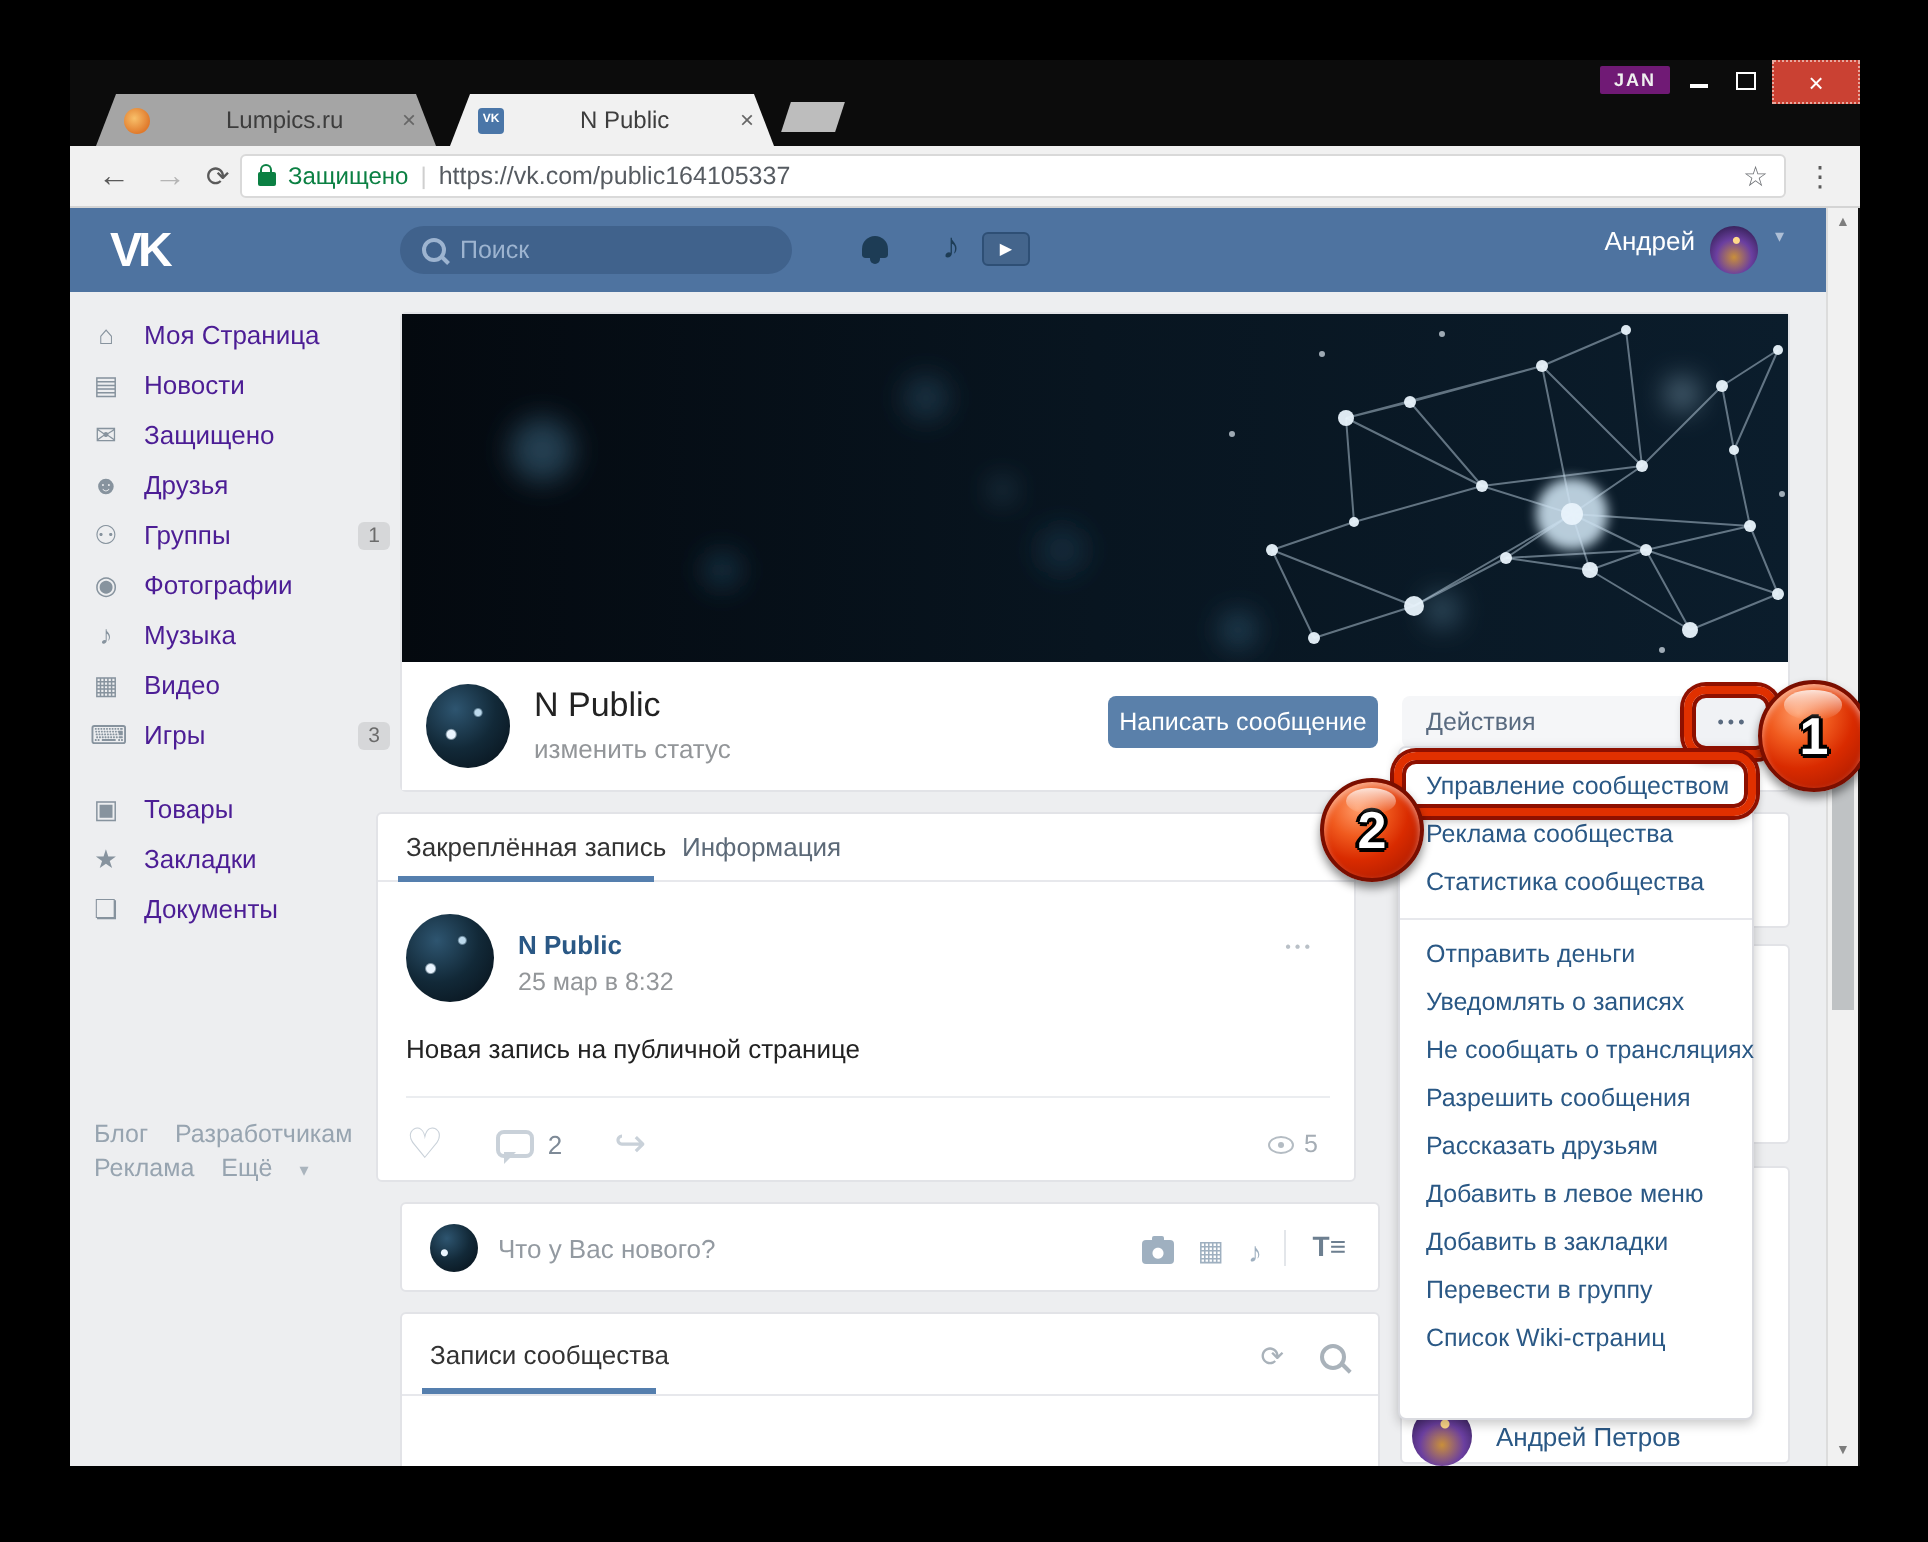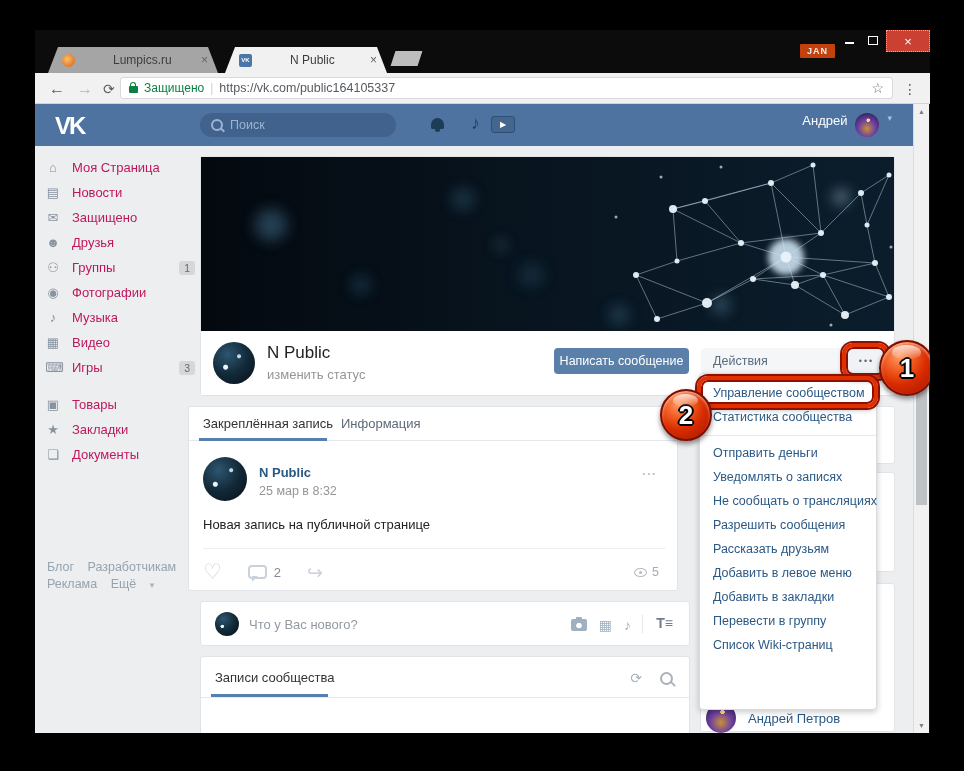--- a/index.html
+++ b/index.html
@@ -2,21 +2,21 @@
 <html><head>
 <meta charset="utf-8">
 <style>
   html,body{margin:0;padding:0;}
   body{width:964px;height:771px;background:#000;position:relative;overflow:hidden;
        font-family:"Liberation Sans","DejaVu Sans",sans-serif;}
   .window{position:absolute;left:35px;top:30px;width:895px;height:703px;background:#111;overflow:hidden;}
 
   
   .titlebar{position:absolute;left:0;top:0;width:100%;height:43px;background:#0c0c0c;}
-  .win-badge{position:absolute;left:765px;top:14px;background:#c2410c;color:#efefef;font-size:9px;
+  .win-badge{position:absolute;left:765px;top:3px;background:#701a75;color:#efefef;font-size:9px;
              font-weight:bold;padding:2px 7px;border-radius:1px;letter-spacing:1px;}
   .btn-min,.btn-max{position:absolute;top:0;width:22px;height:20px;display:flex;align-items:center;justify-content:center;}
   .btn-min{left:803px;} .btn-max{left:827px;}
   .bar-min{width:9px;height:2px;background:#fff;margin-top:6px;}
   .box-max{width:8px;height:7px;border:1.5px solid #fff;}
   .btn-close{position:absolute;left:851px;top:0;width:44px;height:22px;background:#ca4133;color:#fff;
              display:flex;align-items:center;justify-content:center;font-size:13px;border:1px dotted #e8a99f;box-sizing:border-box;}
   .tab{position:absolute;top:17px;height:26px;display:flex;align-items:center;gap:7px;padding:0 10px 0 14px;
        font-size:12px;color:#3d3d3d;clip-path:polygon(10px 0,calc(100% - 10px) 0,100% 100%,0 100%);box-sizing:border-box;}
   .tab-inactive{left:13px;width:170px;background:#a5a5a5;}
@@ -60,21 +60,21 @@
   .avatar-user{width:24px;height:24px;border-radius:50%;
      background:radial-gradient(circle 2px at 55% 30%,#ffd98a 0 1.5px,transparent 2px),
                 radial-gradient(circle at 50% 65%,#c98f3a 0%,#6b3fa0 45%,#2b1b4a 90%);}
   .nav-chev{color:#aebfd6;font-size:9px;}
 
   
   .sidebar{position:absolute;left:10px;top:51px;width:150px;}
   .side-group2{position:absolute;left:10px;top:288px;width:150px;}
   .side-item{height:25px;display:flex;align-items:center;gap:11px;cursor:pointer;}
   .side-ic{width:16px;text-align:center;color:#87939e;font-size:13px;flex:0 0 auto;}
-  .side-label{color:#be185d;font-size:13px;flex:1;white-space:nowrap;}
+  .side-label{color:#4c1d95;font-size:13px;flex:1;white-space:nowrap;}
   .side-badge{background:#d6d7d9;color:#6b6b6b;font-size:10.5px;padding:1px 5px;border-radius:3px;}
   .side-footer{position:absolute;left:12px;top:455px;width:160px;color:#97a4b0;font-size:12.5px;line-height:17px;}
   .side-footer span{margin-right:10px;}
   .foot-chev{color:#aab4bd;font-size:9px;}
 
   
   .card{background:#fff;border:1px solid #e2e3e7;border-radius:3px;box-sizing:border-box;}
   .cover-card{position:absolute;left:165px;top:52px;width:695px;height:240px;}
   .cover-img{position:absolute;left:0;top:0;width:693px;height:174px;overflow:hidden;}
   .head-strip{position:absolute;left:0;top:174px;width:693px;height:64px;background:#fff;}
@@ -442,20 +442,23 @@
     <div class="r-user">
       <span class="avatar-ruser"></span>
       <span class="r-user-name">Андрей Петров</span>
     </div>
 
     <div class="dropdown">
 
     <div class="dd-item highlighted">
           <span>Управление сообществом</span>
         </div>
+        <div class="dd-item">
+          <span>Реклама сообщества</span>
+        </div>
         <div class="dd-item divider-after">
           <span>Статистика сообщества</span>
         </div>
         <div class="dd-item">
           <span>Отправить деньги</span>
         </div>
         <div class="dd-item">
           <span>Уведомлять о записях</span>
         </div>
         <div class="dd-item">

